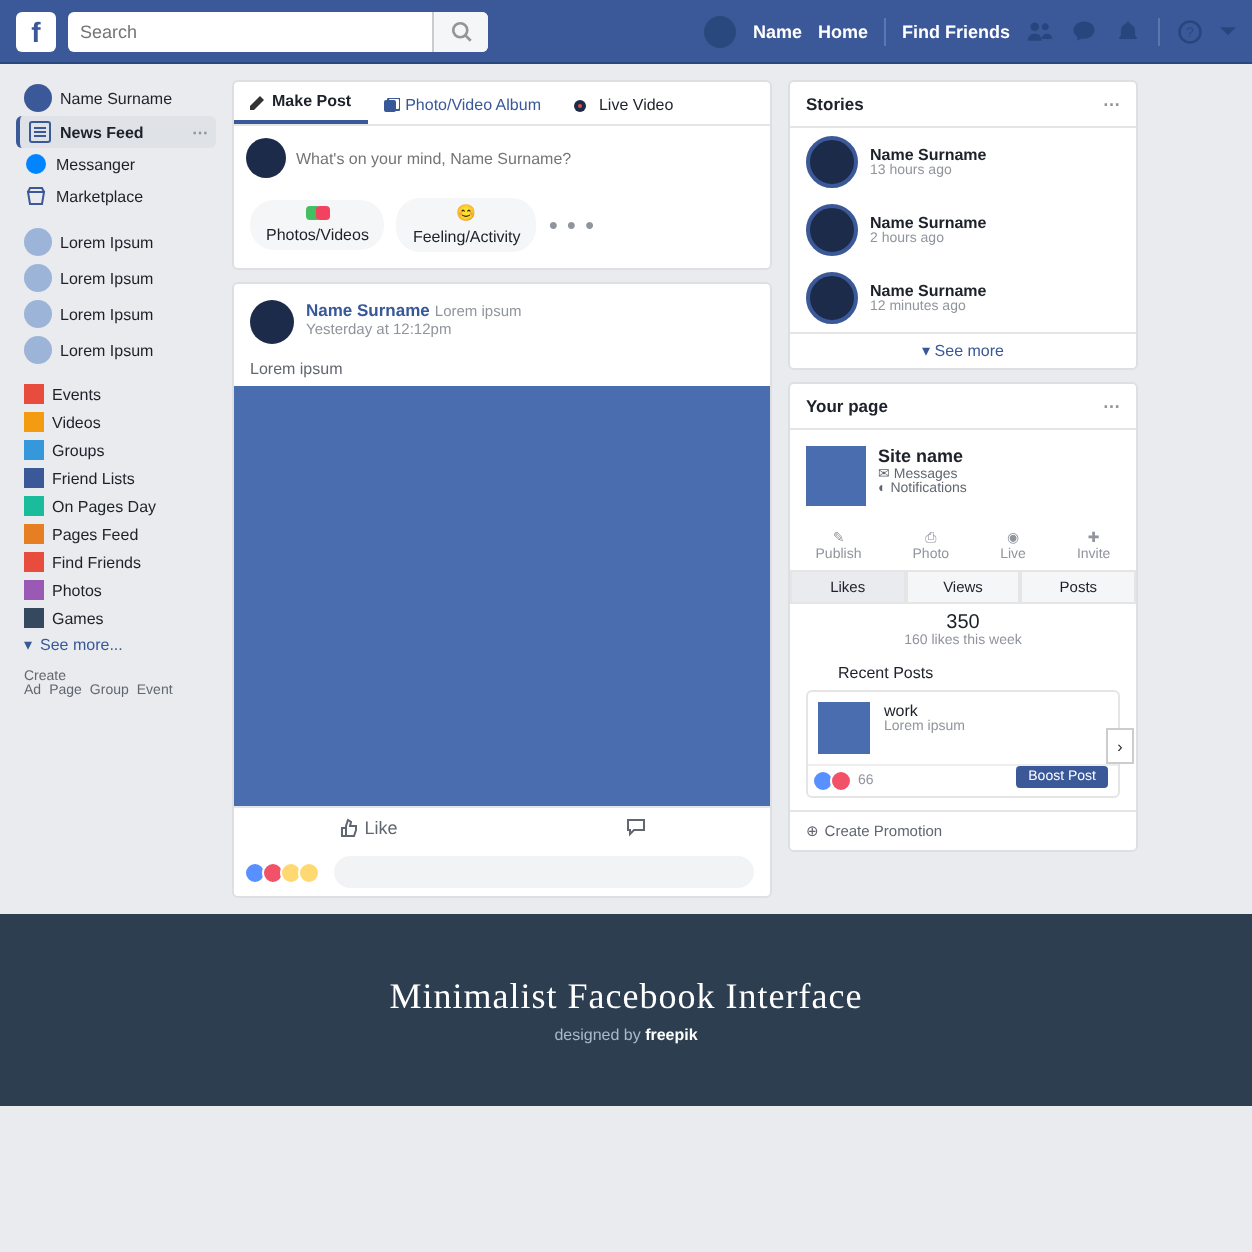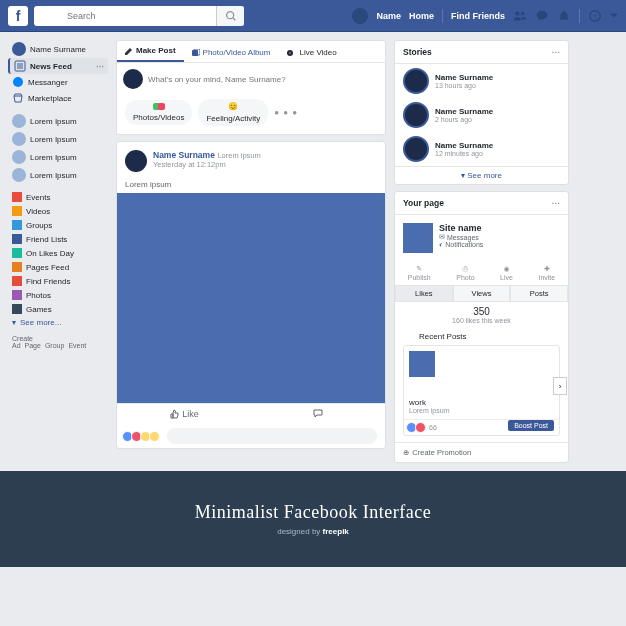--- a/index.html
+++ b/index.html
@@ -1,20 +1,20 @@
 <!DOCTYPE html>
 <html><head>
 <meta charset="utf-8">
 <style>
 * { margin:0; padding:0; box-sizing:border-box; font-family:Helvetica,Arial,sans-serif; }
 body { background:#e9ebee; width:626px; height:626px; overflow:hidden; font-size:9px; color:#1d2129; }
 .header { background:#3b5998; height:32px; display:flex; align-items:center; padding:0 8px; border-bottom:1px solid #29487d; }
 .logo { width:20px; height:20px; background:#fff; border-radius:3px; display:flex; align-items:center; justify-content:center; color:#3b5998; font-weight:bold; font-size:14px; margin-right:6px; }
 .search { flex:0 0 210px; height:20px; background:#fff; border-radius:3px; display:flex; align-items:center; padding:0 6px; }
-.search input { border:none; outline:none; flex:1; font-size:9px;margin-left:27px; }
+.search input { border:none; outline:none; flex:1; font-size:9px; }
 .search-btn { width:28px; height:20px; background:#f5f6f7; border-left:1px solid #ccc; display:flex; align-items:center; justify-content:center; margin-right:-6px; border-radius:0 3px 3px 0; }
 .hdr-right { margin-left:auto; display:flex; align-items:center; gap:8px; color:#fff; font-size:9px; }
 .hdr-av { width:16px; height:16px; border-radius:50%; background:#29487d; }
 .hdr-link { font-weight:bold; cursor:pointer; }
 .hdr-icons { display:flex; gap:8px; align-items:center; }
 .hdr-ico { width:14px; height:14px; opacity:.6; }
 .divider { width:1px; height:14px; background:#5a77b0; }
 .app { display:flex; gap:8px; padding:8px; }
 
 .sidebar { width:100px; font-size:8px; }
@@ -65,21 +65,21 @@
 .yp-acts { display:flex; justify-content:space-around; padding:4px 0; color:#90949c; font-size:7px; }
 .yp-act { display:flex; flex-direction:column; align-items:center; gap:1px; cursor:pointer; }
 .yp-tabs { display:flex; font-size:7.5px; }
 .yp-tab { flex:1; text-align:center; padding:3px; background:#f5f6f7; border:1px solid #e5e5e5; cursor:pointer; }
 .yp-tab.active { background:#e9ebee; }
 .yp-stats { text-align:center; padding:4px; }
 .yp-big { font-size:10px; }
 .yp-small { font-size:7px; color:#90949c; }
 .rp-h { padding:4px 24px; font-size:8px; }
 .rp-card { margin:0 8px 6px; border:1px solid #e5e5e5; border-radius:3px; position:relative; }
-.rp-body { display:flex; gap:21px; padding:5px;flex-direction:column; }
+.rp-body { display:flex; gap:7px; padding:5px; }
 .rp-img { width:26px; height:26px; background:#4a6db0; }
 .rp-reacts { display:flex; align-items:center; gap:1px; padding:2px 5px; border-top:1px solid #eee; }
 .boost { position:absolute; right:5px; bottom:4px; background:#3b5998; color:#fff; font-size:7px; padding:2px 6px; border-radius:2px; cursor:pointer; }
 .chev { position:absolute; right:-8px; top:35%; width:14px; height:18px; background:#fff; border:1px solid #ccc; display:flex; align-items:center; justify-content:center; font-size:8px; cursor:pointer; }
 .promo { padding:5px 8px; font-size:7.5px; color:#616770; display:flex; align-items:center; gap:3px; border-top:1px solid #e5e5e5; cursor:pointer; }
 
 .footer { background:#2c3e50; height:96px; display:flex; flex-direction:column; align-items:center; justify-content:center; color:#fff; }
 .ft-title { font-size:18px; font-weight:300; font-family:Georgia,serif; letter-spacing:.5px; }
 .ft-sub { font-size:8px; color:#a8b9c9; margin-top:4px; }
 .ft-sub b { color:#fff; }
@@ -190,21 +190,21 @@
         <div class="sb-item">
           <div class="sb-sq" style="background:#3498db"></div>
           <span>Groups</span>
         </div>
         <div class="sb-item">
           <div class="sb-sq" style="background:#3b5998"></div>
           <span>Friend Lists</span>
         </div>
         <div class="sb-item">
           <div class="sb-sq" style="background:#1abc9c"></div>
-          <span>On Likes Day</span>
+          <span>On Pages Day</span>
         </div>
         <div class="sb-item">
           <div class="sb-sq" style="background:#e67e22"></div>
           <span>Pages Feed</span>
         </div>
         <div class="sb-item">
           <div class="sb-sq" style="background:#e74c3c"></div>
           <span>Find Friends</span>
         </div>
         <div class="sb-item">

